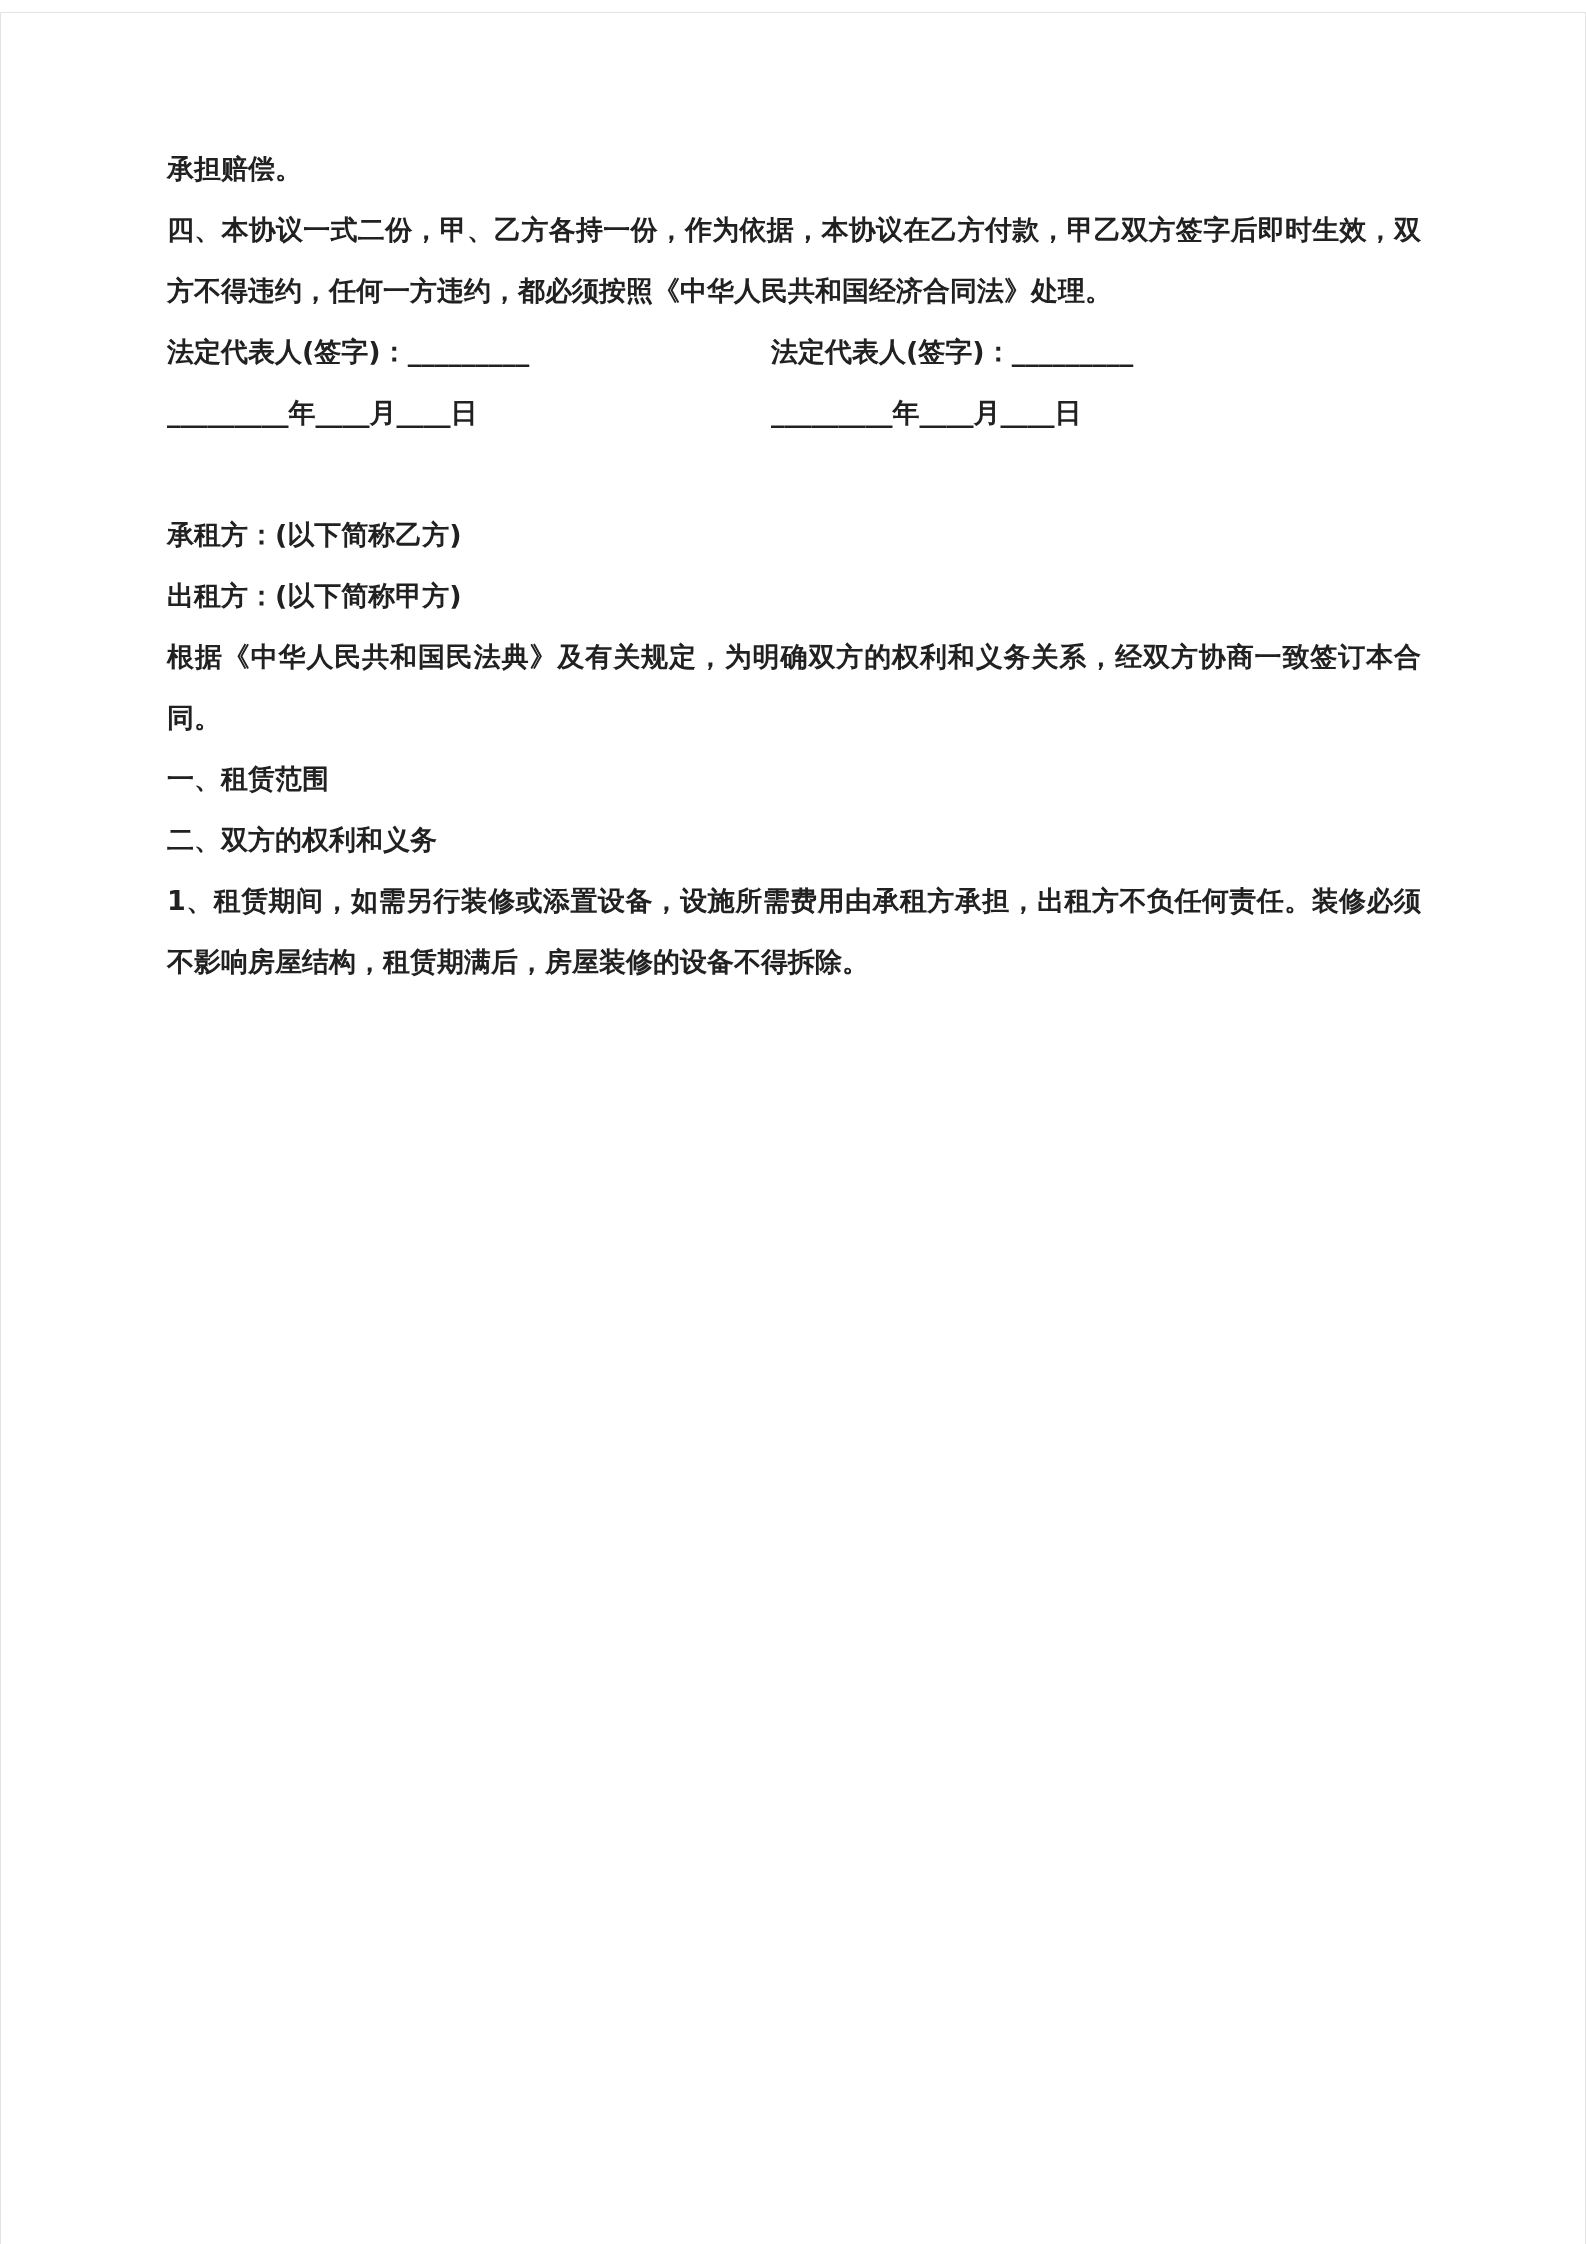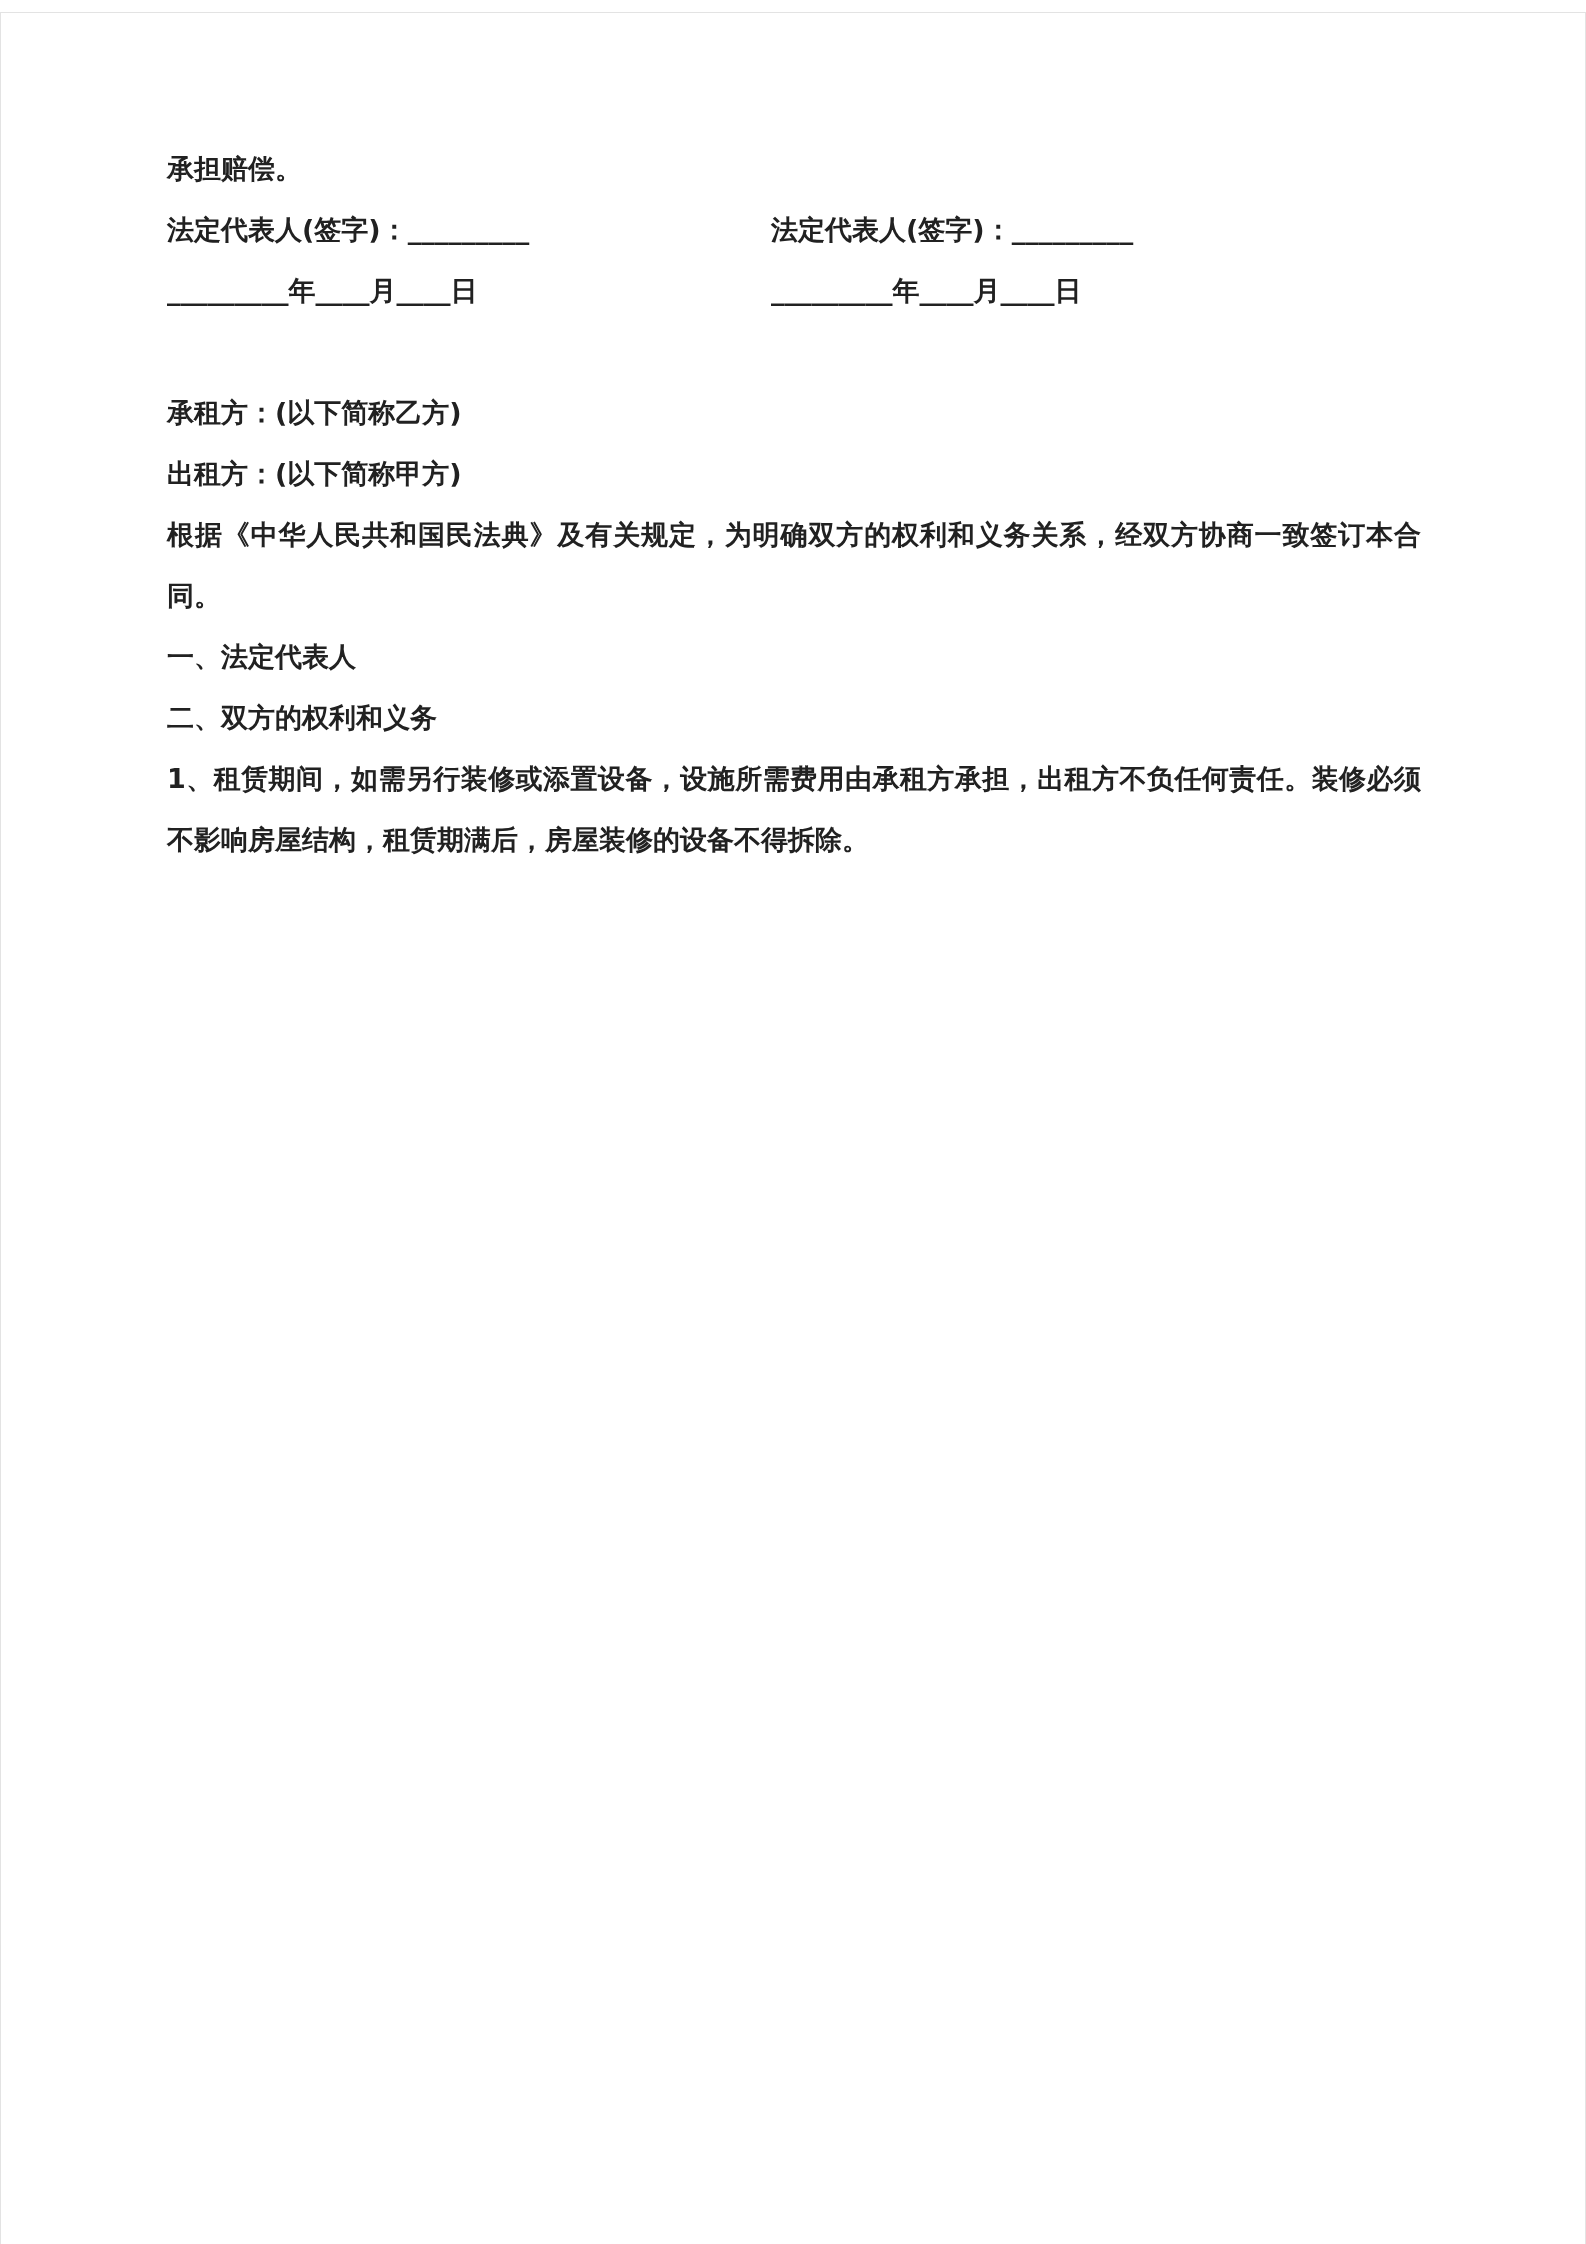--- a/index.html
+++ b/index.html
@@ -30,20 +30,21 @@
   .spacer-line { height: 61px; }
 </style>
 </head>
 <body>
 
 <div class="page">
 
   <p class="line">承担赔偿。</p>
 
 
+  <p class="para">四、本协议一式二份，甲、乙方各持一份，作为依据，本协议在乙方付款，甲乙双方签字后即时生效，双方不得违约，任何一方违约，都必须按照《中华人民共和国经济合同法》处理。</p>
 
   <div class="sig-row">
   </div>
 
   <div class="sig-row">
     <span class="sig-col-a">法定代表人(签字)：_________</span>
     <span class="sig-col-b">法定代表人(签字)：_________</span>
   </div>
 
   <div class="sig-row">
@@ -53,21 +54,21 @@
 
   <div class="spacer-line"></div>
 
 
   <p class="line">承租方：(以下简称乙方)</p>
 
   <p class="line">出租方：(以下简称甲方)</p>
 
   <p class="para">根据《中华人民共和国民法典》及有关规定，为明确双方的权利和义务关系，经双方协商一致签订本合同。</p>
 
-  <p class="line">一、法定代表人</p>
+  <p class="line">一、租赁范围</p>
 
 
   <p class="line">二、双方的权利和义务</p>
 
   <p class="para">1、租赁期间，如需另行装修或添置设备，设施所需费用由承租方承担，出租方不负任何责任。装修必须不影响房屋结构，租赁期满后，房屋装修的设备不得拆除。</p>
 
 
 </div>
 
 </body></html>

